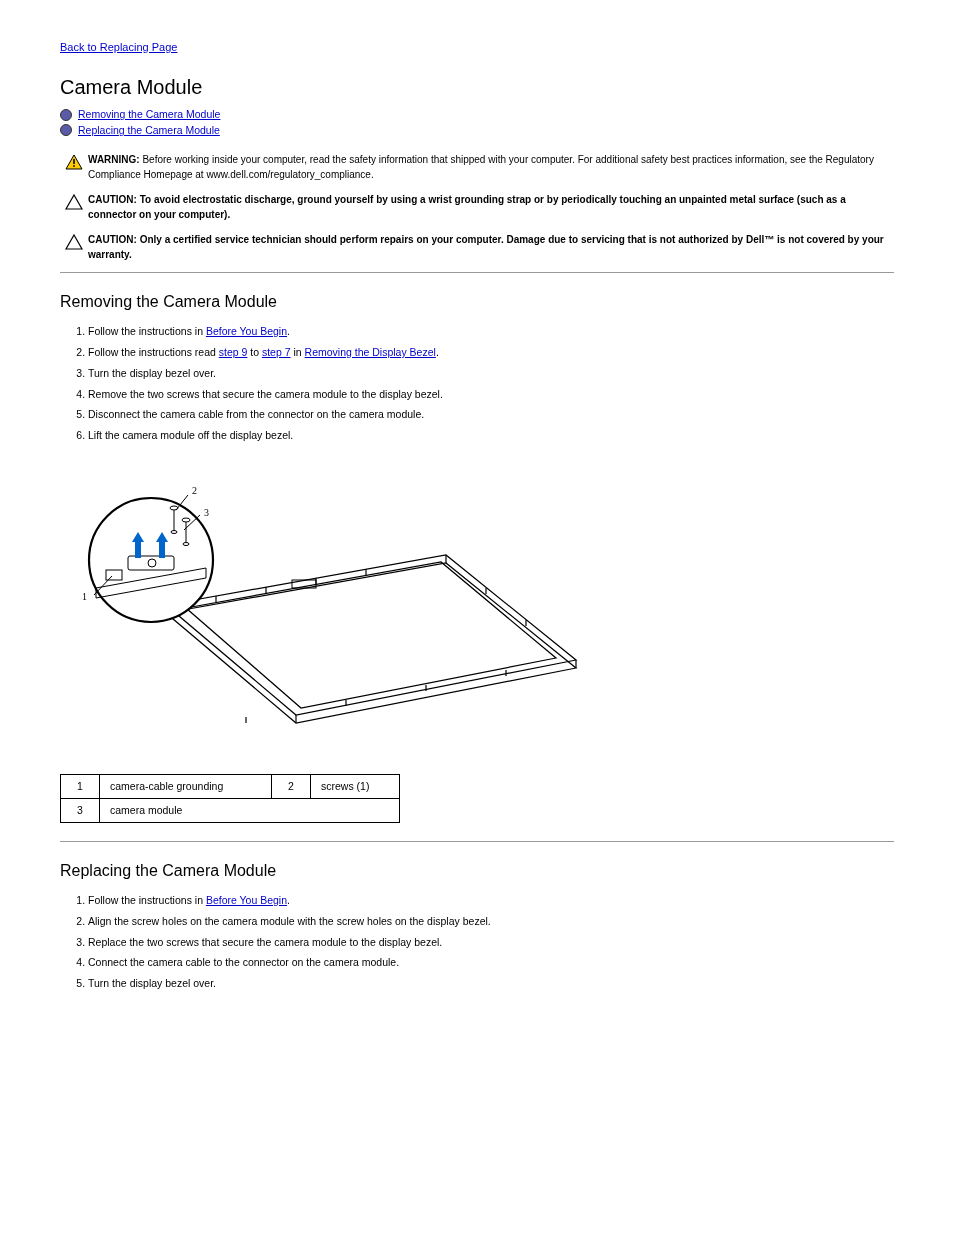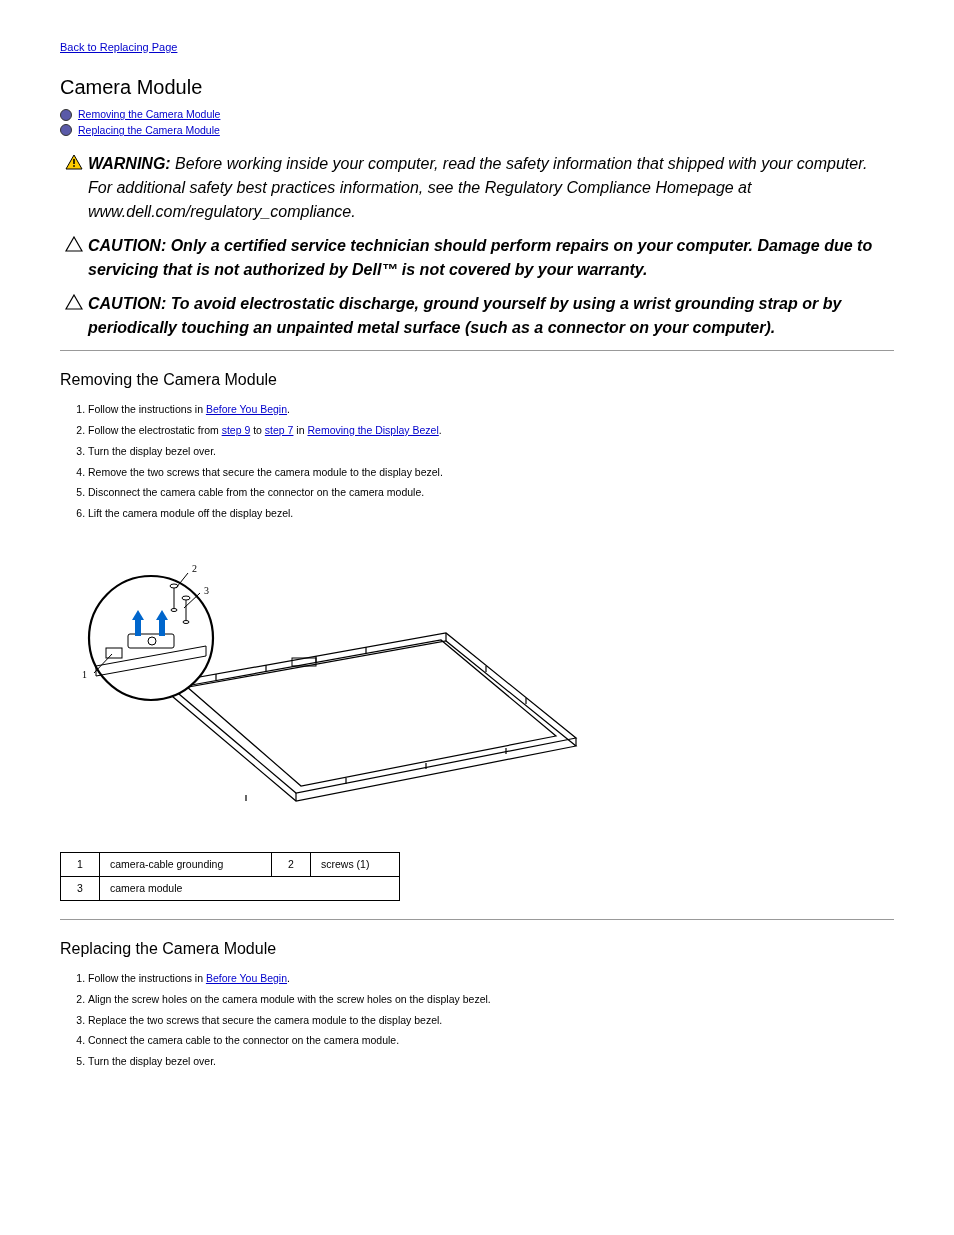--- a/index.html
+++ b/index.html
@@ -68,23 +68,22 @@
   }
   .icon-cell {
     width: 28px;
     flex: 0 0 28px;
     display: flex;
     justify-content: center;
     padding-top: 2px;
   }
   .block-text {
     flex: 1;
-    font-size: 16px;
+    font-size: 10px;
     line-height: 1.5;
-    font-style: italic;
   }
   .block-text b { font-weight: bold; }
   hr.divider {
     border: none;
     border-top: 1px solid #999;
     margin: 8px 0 18px 0;
   }
   .section-title {
     font-size: 16px;
     font-weight: normal;
@@ -161,46 +160,46 @@
   </div>
 
   <div class="block">
     <div class="icon-cell">
       <svg width="18" height="16" viewBox="0 0 18 16">
         <polygon points="9,1 17,15 1,15" fill="none" stroke="#000" stroke-width="1.2"></polygon>
       </svg>
     </div>
     <div class="block-text">
       <b>CAUTION:</b>
-      <b>Only a certified service technician should perform repairs on your computer. Damage due to servicing that is not authorized by Dell™ is not covered by your warranty.</b>
+      <b>To avoid electrostatic discharge, ground yourself by using a wrist grounding strap or by periodically touching an unpainted metal surface (such as a connector on your computer).</b>
     </div>
   </div>
 
   <div class="block">
     <div class="icon-cell">
       <svg width="18" height="16" viewBox="0 0 18 16">
         <polygon points="9,1 17,15 1,15" fill="none" stroke="#000" stroke-width="1.2"></polygon>
       </svg>
     </div>
     <div class="block-text">
       <b>CAUTION:</b>
-      <b>To avoid electrostatic discharge, ground yourself by using a wrist grounding strap or by periodically touching an unpainted metal surface (such as a connector on your computer).</b>
+      <b>Only a certified service technician should perform repairs on your computer. Damage due to servicing that is not authorized by Dell™ is not covered by your warranty.</b>
     </div>
   </div>
 
   <hr class="divider">
 
   <h2 class="section-title">Removing the Camera Module</h2>
 
   <ol class="steps">
     <li>
       <span>Follow the instructions in </span><a href="#" class="inline-link">Before You Begin</a><span>.</span>
     </li>
     <li>
-      <span>Follow the electrostatic from </span><a href="#" class="inline-link">step 9</a><span> to </span><a href="#" class="inline-link">step 7</a><span> in </span><a href="#" class="inline-link">Removing the Display Bezel</a><span>.</span>
+      <span>Follow the instructions read </span><a href="#" class="inline-link">step 9</a><span> to </span><a href="#" class="inline-link">step 7</a><span> in </span><a href="#" class="inline-link">Removing the Display Bezel</a><span>.</span>
     </li>
     <li>Turn the display bezel over.</li>
     <li>Remove the two screws that secure the camera module to the display bezel.</li>
     <li>Disconnect the camera cable from the connector on the camera module.</li>
     <li>Lift the camera module off the display bezel.</li>
   </ol>
 
   <div class="figure">
     <svg width="520" height="300" viewBox="0 0 520 300">
 

